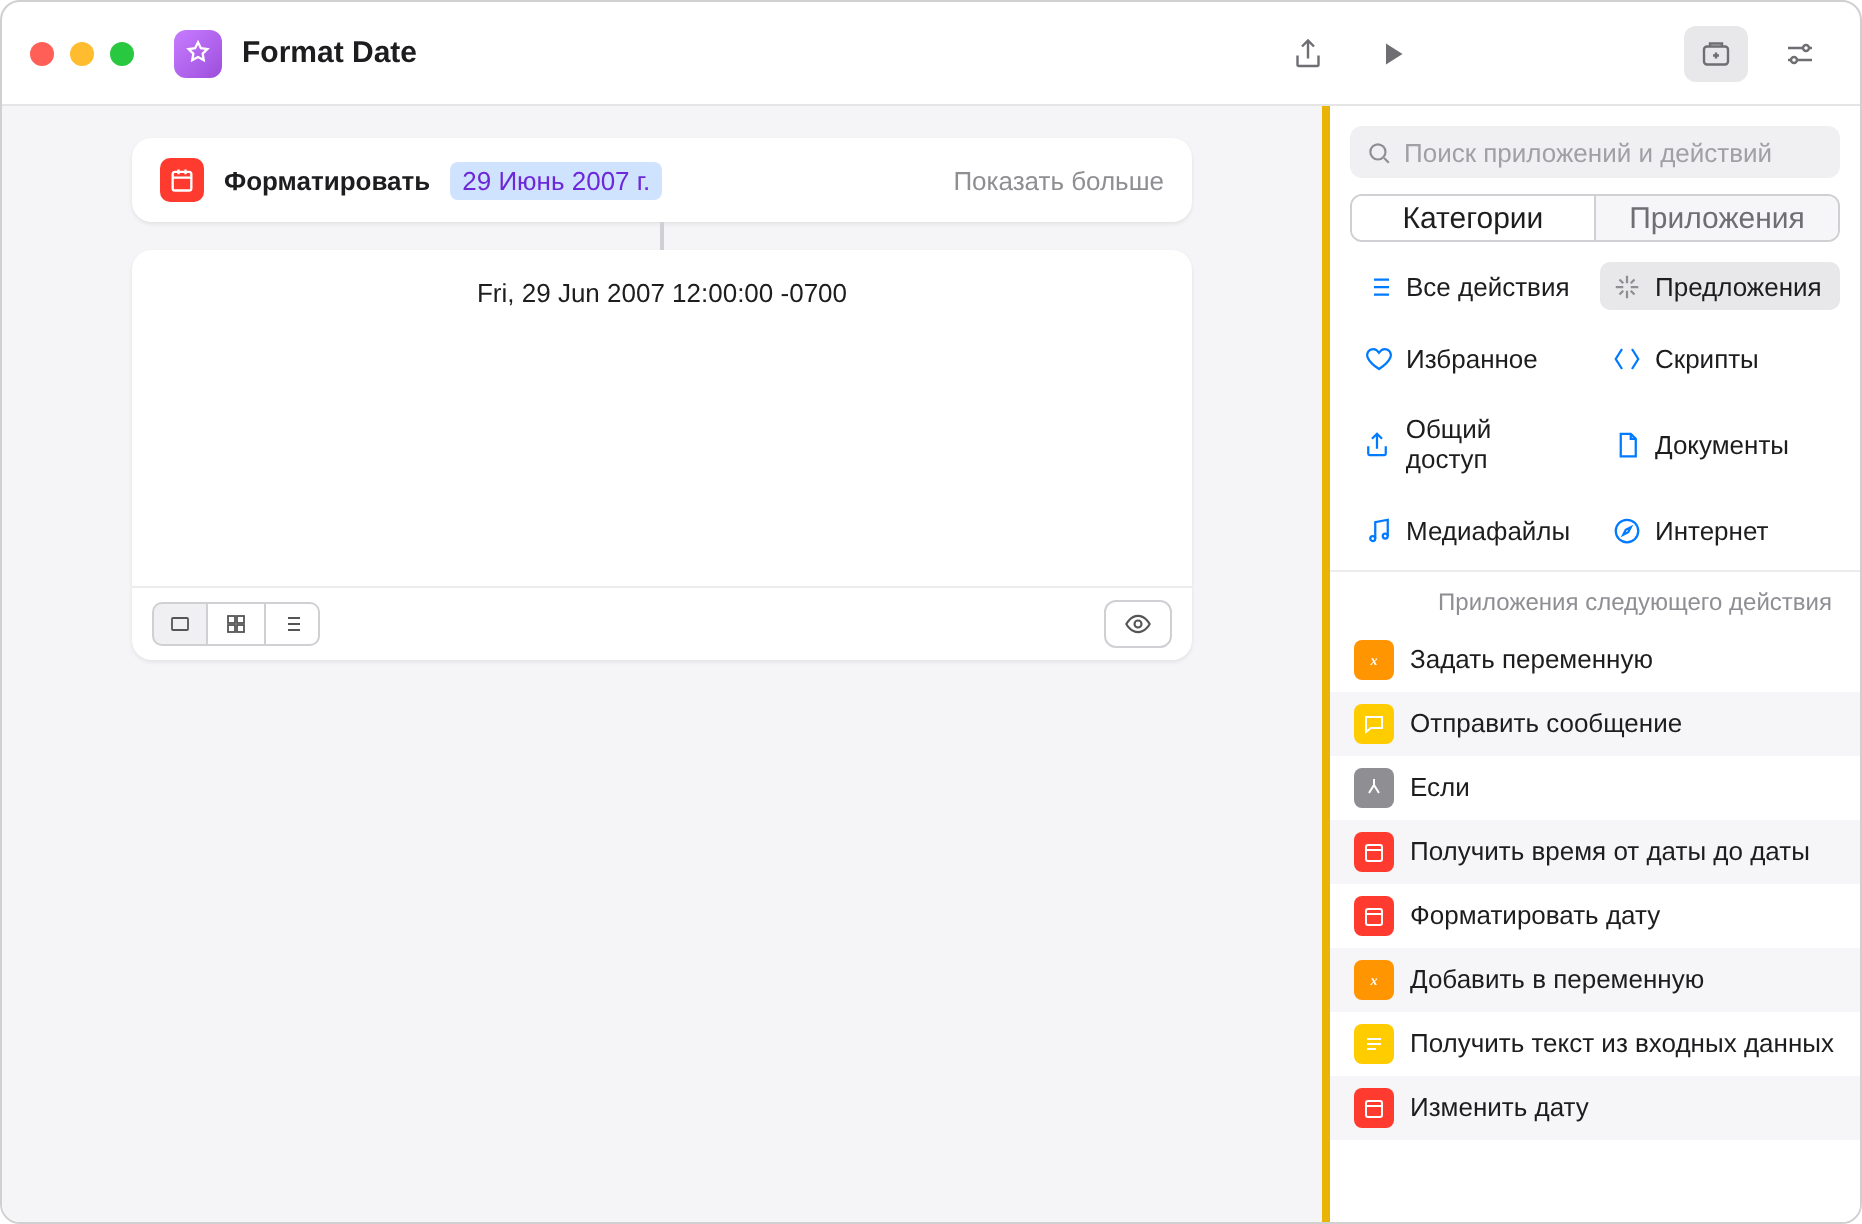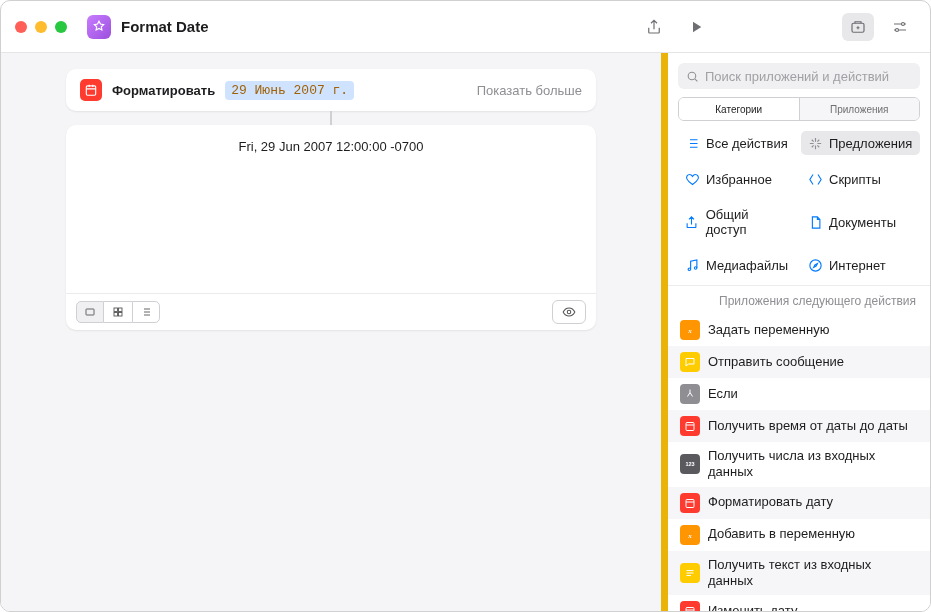--- a/index.html
+++ b/index.html
@@ -66,25 +66,24 @@
     }
     .action-icon {
       width: 22px; height: 22px; border-radius: 5px;
       background: #ff3b30;
       display: flex; align-items: center; justify-content: center;
       color: #fff;
     }
     .action-label { font-weight: 600; }
     .token {
       background: #cfe3ff;
-      color: #a16207;
+      color: #6d28d9;
       border-radius: 4px;
       padding: 2px 6px;
       font-weight: 500;
-      font-family: Liberation Mono, monospace;
     }
     .show-more {
       margin-left: auto; color: #8e8e93; font-size: 13px;
     }
     .connector {
       width: 2px; height: 14px; background: #d0d0d4;
       margin: 0 auto;
     }
     .output-card {
       background: #fff;
@@ -122,21 +121,21 @@
     .eye-btn {
       margin-left: auto;
       width: 34px; height: 24px;
       border: 1px solid #d0d0d4; border-radius: 6px;
       display: flex; align-items: center; justify-content: center;
       color: #555;
     }
     
     .inspector {
       width: 269px;
-      border-left: 7px solid #eab308;
+      border-left: 4px solid #eab308;
       display: flex;
       flex-direction: column;
       background: #fff;
     }
     .search-box {
       margin: 10px 10px 8px 10px;
       height: 26px;
       background: #f0f0f2;
       border-radius: 6px;
       display: flex;
@@ -153,21 +152,21 @@
     .seg {
       margin: 0 10px 10px 10px;
       display: flex;
       border: 1px solid #d0d0d4;
       border-radius: 6px;
       overflow: hidden;
       height: 24px;
     }
     .seg-item {
       flex: 1; display: flex; align-items: center; justify-content: center;
-      font-size: 10px; color: #1d1d1f;
+      font-size: 15px; color: #1d1d1f;
     }
     .seg-item.active { background: #fff; font-weight: 500; }
     .seg-item:not(.active) { background: #f6f6f8; color: #6e6e73; }
     .seg-item + .seg-item { border-left: 1px solid #d0d0d4; }
     .categories {
       display: grid;
       grid-template-columns: 1fr 1fr;
       gap: 12px 4px;
       padding: 0 10px 8px 10px;
     }
@@ -403,28 +402,20 @@
         <div class="sugg">
           <div class="sugg-icon ic-red">
             <svg viewBox="0 0 24 24" width="12" height="12" fill="none" stroke="#fff" stroke-width="2">
               <rect x="4" y="5" width="16" height="16" rx="2"></rect>
               <path d="M4 10h16"></path>
             </svg>
           </div>
           <div class="sugg-label">Получить время от даты до даты</div>
         </div>
         <div class="sugg">
-          <div class="sugg-icon ic-darkgray">
-            <svg viewBox="0 0 24 24" width="12" height="12" fill="#fff">
-              <text x="12" y="16" text-anchor="middle" font-size="11">123</text>
-            </svg>
-          </div>
-          <div class="sugg-label">Получить числа из входных данных</div>
-        </div>
-        <div class="sugg">
           <div class="sugg-icon ic-red">
             <svg viewBox="0 0 24 24" width="12" height="12" fill="none" stroke="#fff" stroke-width="2">
               <rect x="4" y="5" width="16" height="16" rx="2"></rect>
               <path d="M4 10h16"></path>
             </svg>
           </div>
           <div class="sugg-label">Форматировать дату</div>
         </div>
         <div class="sugg">
           <div class="sugg-icon ic-orange">

